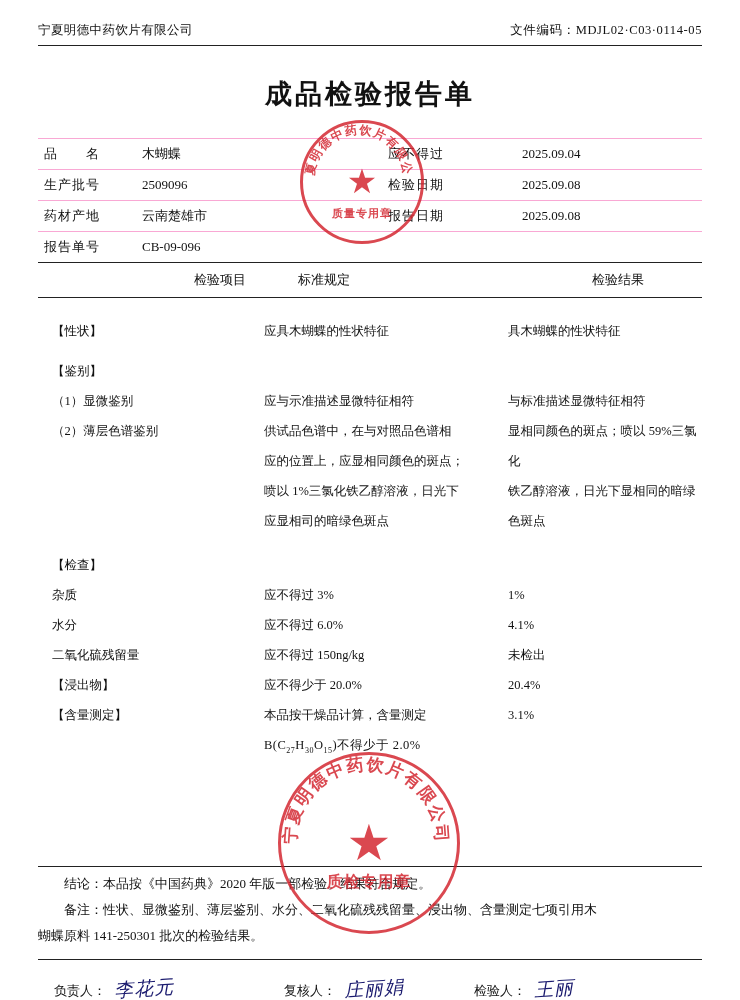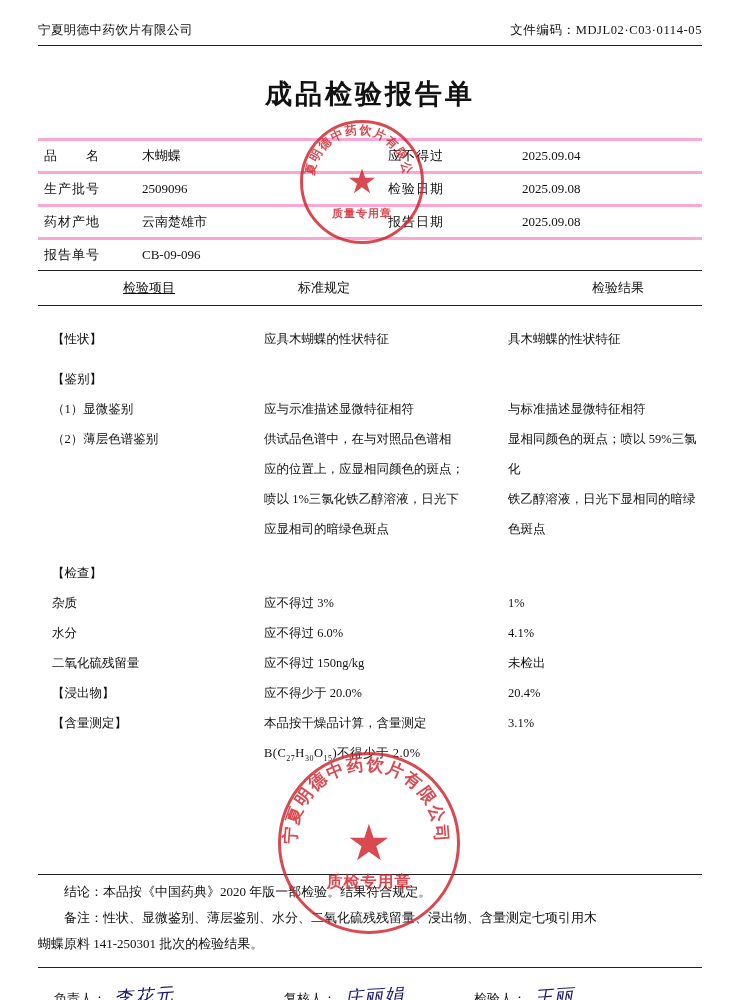--- a/index.html
+++ b/index.html
@@ -45,21 +45,21 @@
     letter-spacing: 3px;
     margin: 30px 0 26px 0;
   }
   
   table.info, table.items {
     width: 100%;
     border-collapse: collapse;
     table-layout: fixed;
   }
   table.info td {
-    border-top: 3px solid #f9a8d4;
+    border-top: 1px solid #f9a8d4;
     height: 30px;
     font-size: 13px;
     padding: 0 0 0 6px;
     vertical-align: middle;
   }
   table.info tr:last-child td { border-bottom: 1px solid #222; }
   .lbl {
     width: 92px;
     letter-spacing: 1px;
   }
@@ -71,21 +71,21 @@
     font-size: 13px;
     height: 34px;
     align-items: center;
     border-bottom: 1px solid #222;
   }
   .col-head div { text-align: left; }
   .c1 { width: 194px; padding-left: 10px;}
   .c2 { width: 230px; padding-left: 18px;}
   .c3 { flex: 1; padding-left: 14px;}
   .col-head .c1, .col-head .c2, .col-head .c3 { text-align: left; }
-  .col-head .c1 { text-align: center; text-decoration: underline; }
+  .col-head .c1 { text-align: right; }
   .col-head { position: relative; }
   .col-head .c1 { padding-left: 14px; }
   .col-head .c2 { padding-left: 52px; }
   .col-head .c3 { padding-left: 64px; }
   
   .body-wrap {
     position: relative;
     min-height: 560px;
     font-size: 12.5px;
   }

